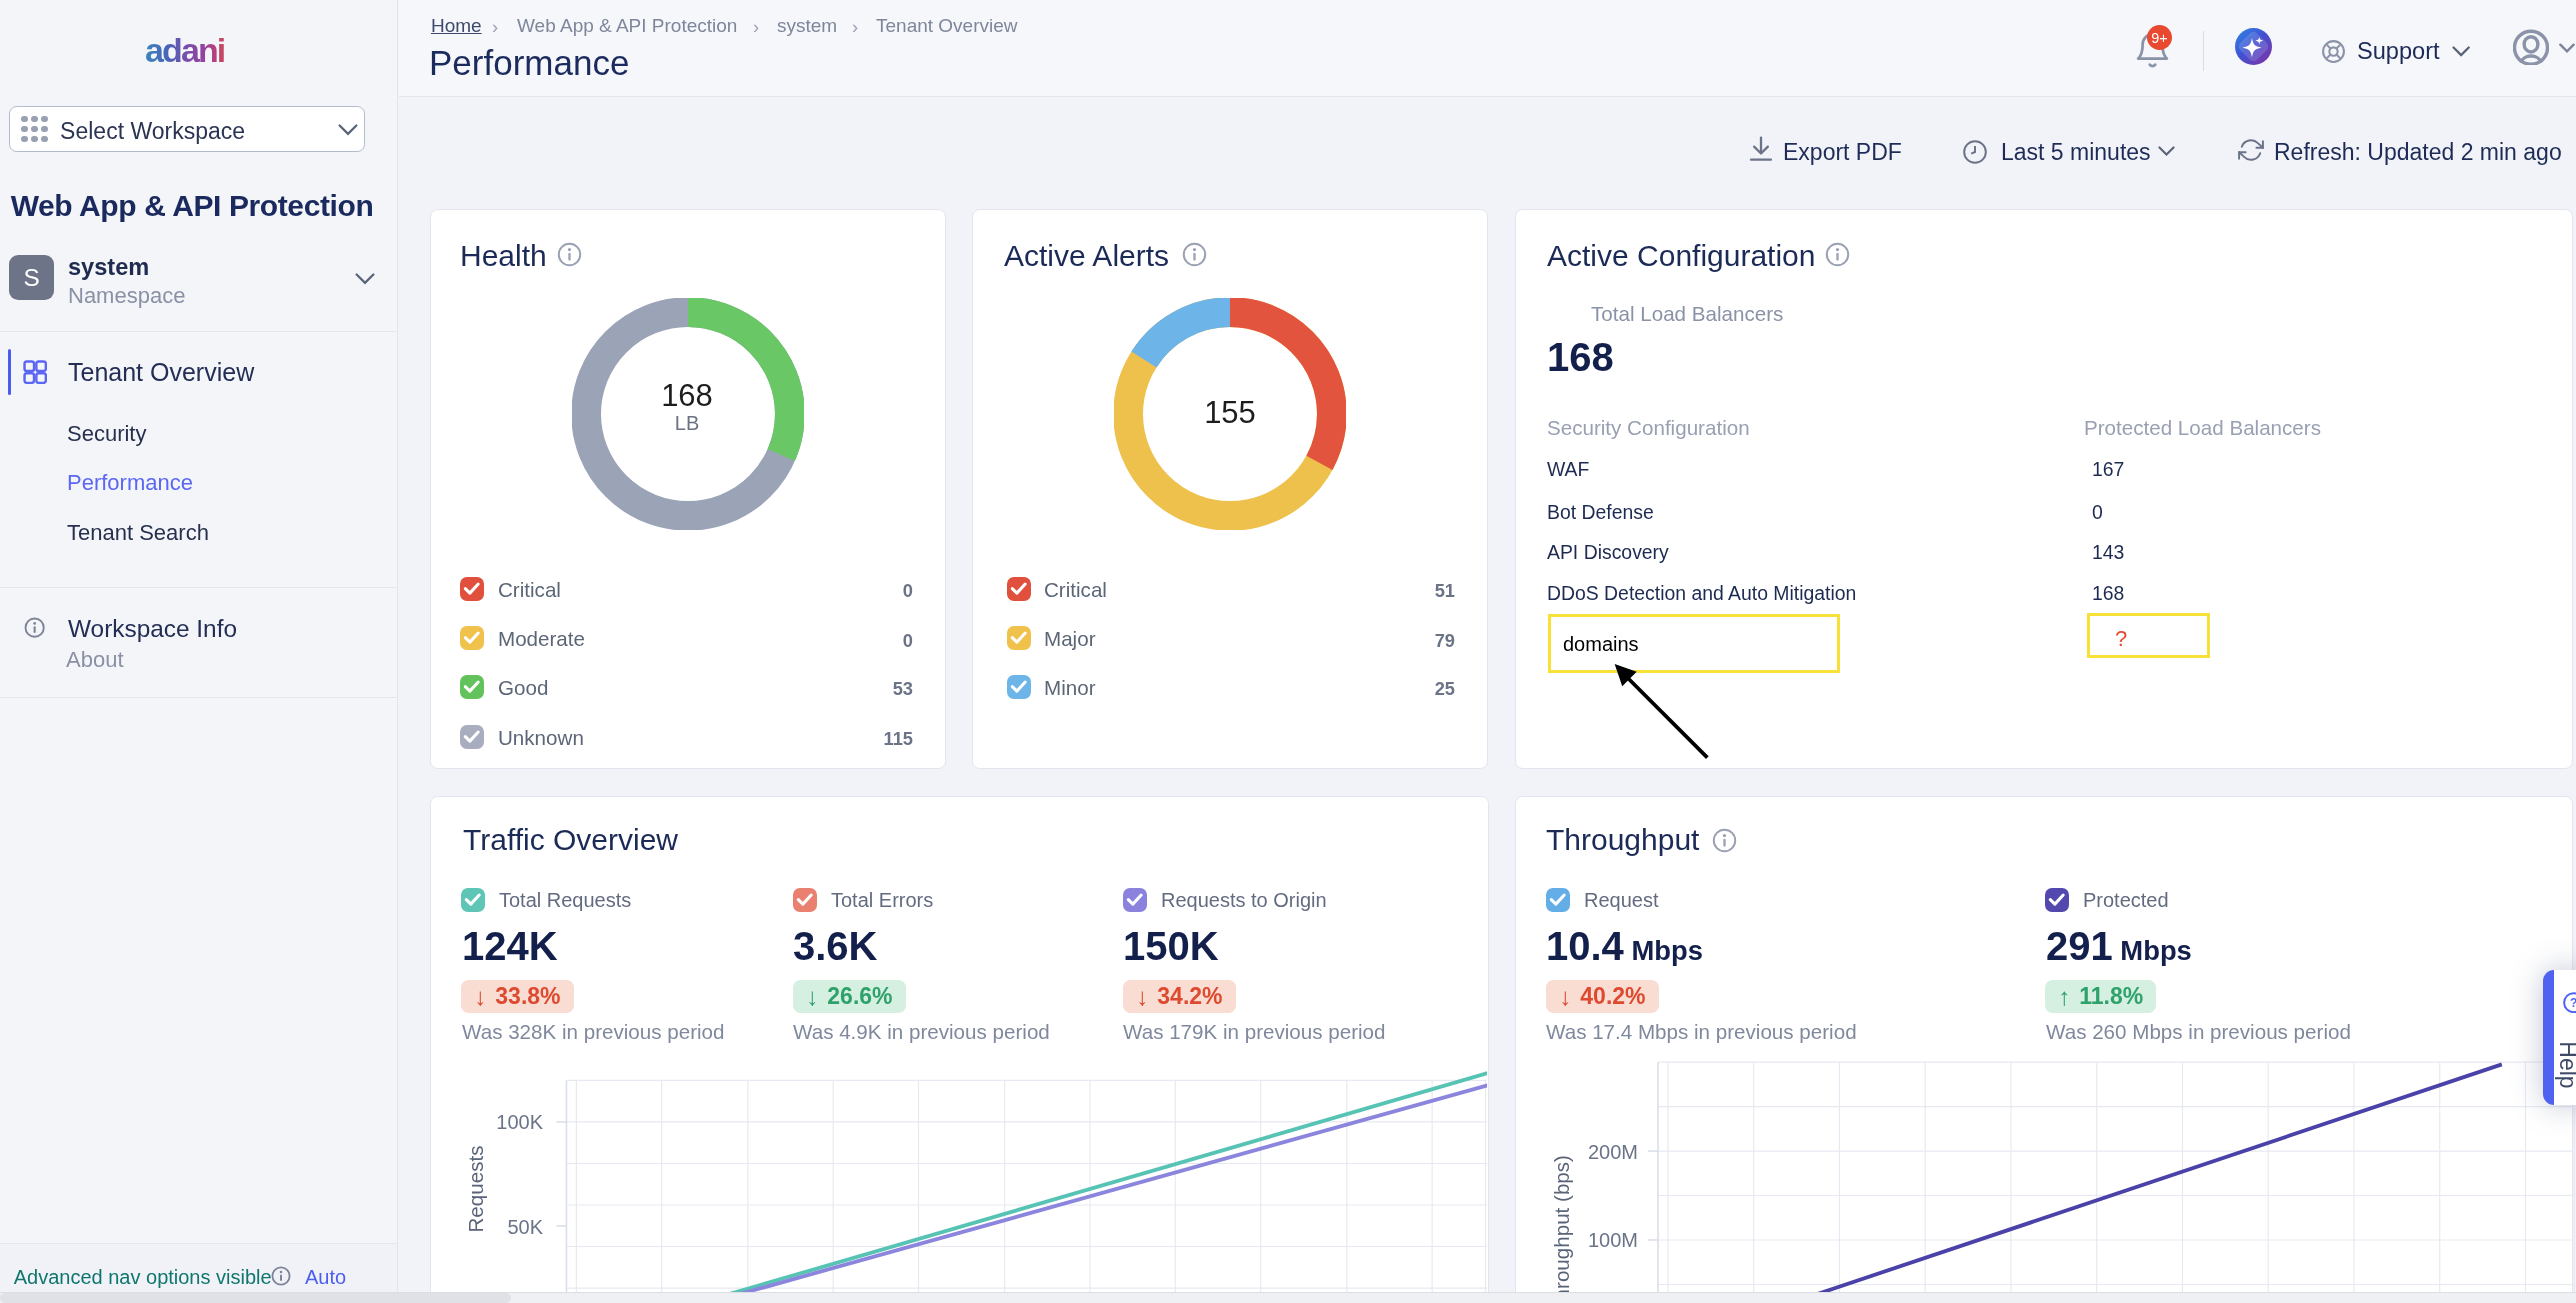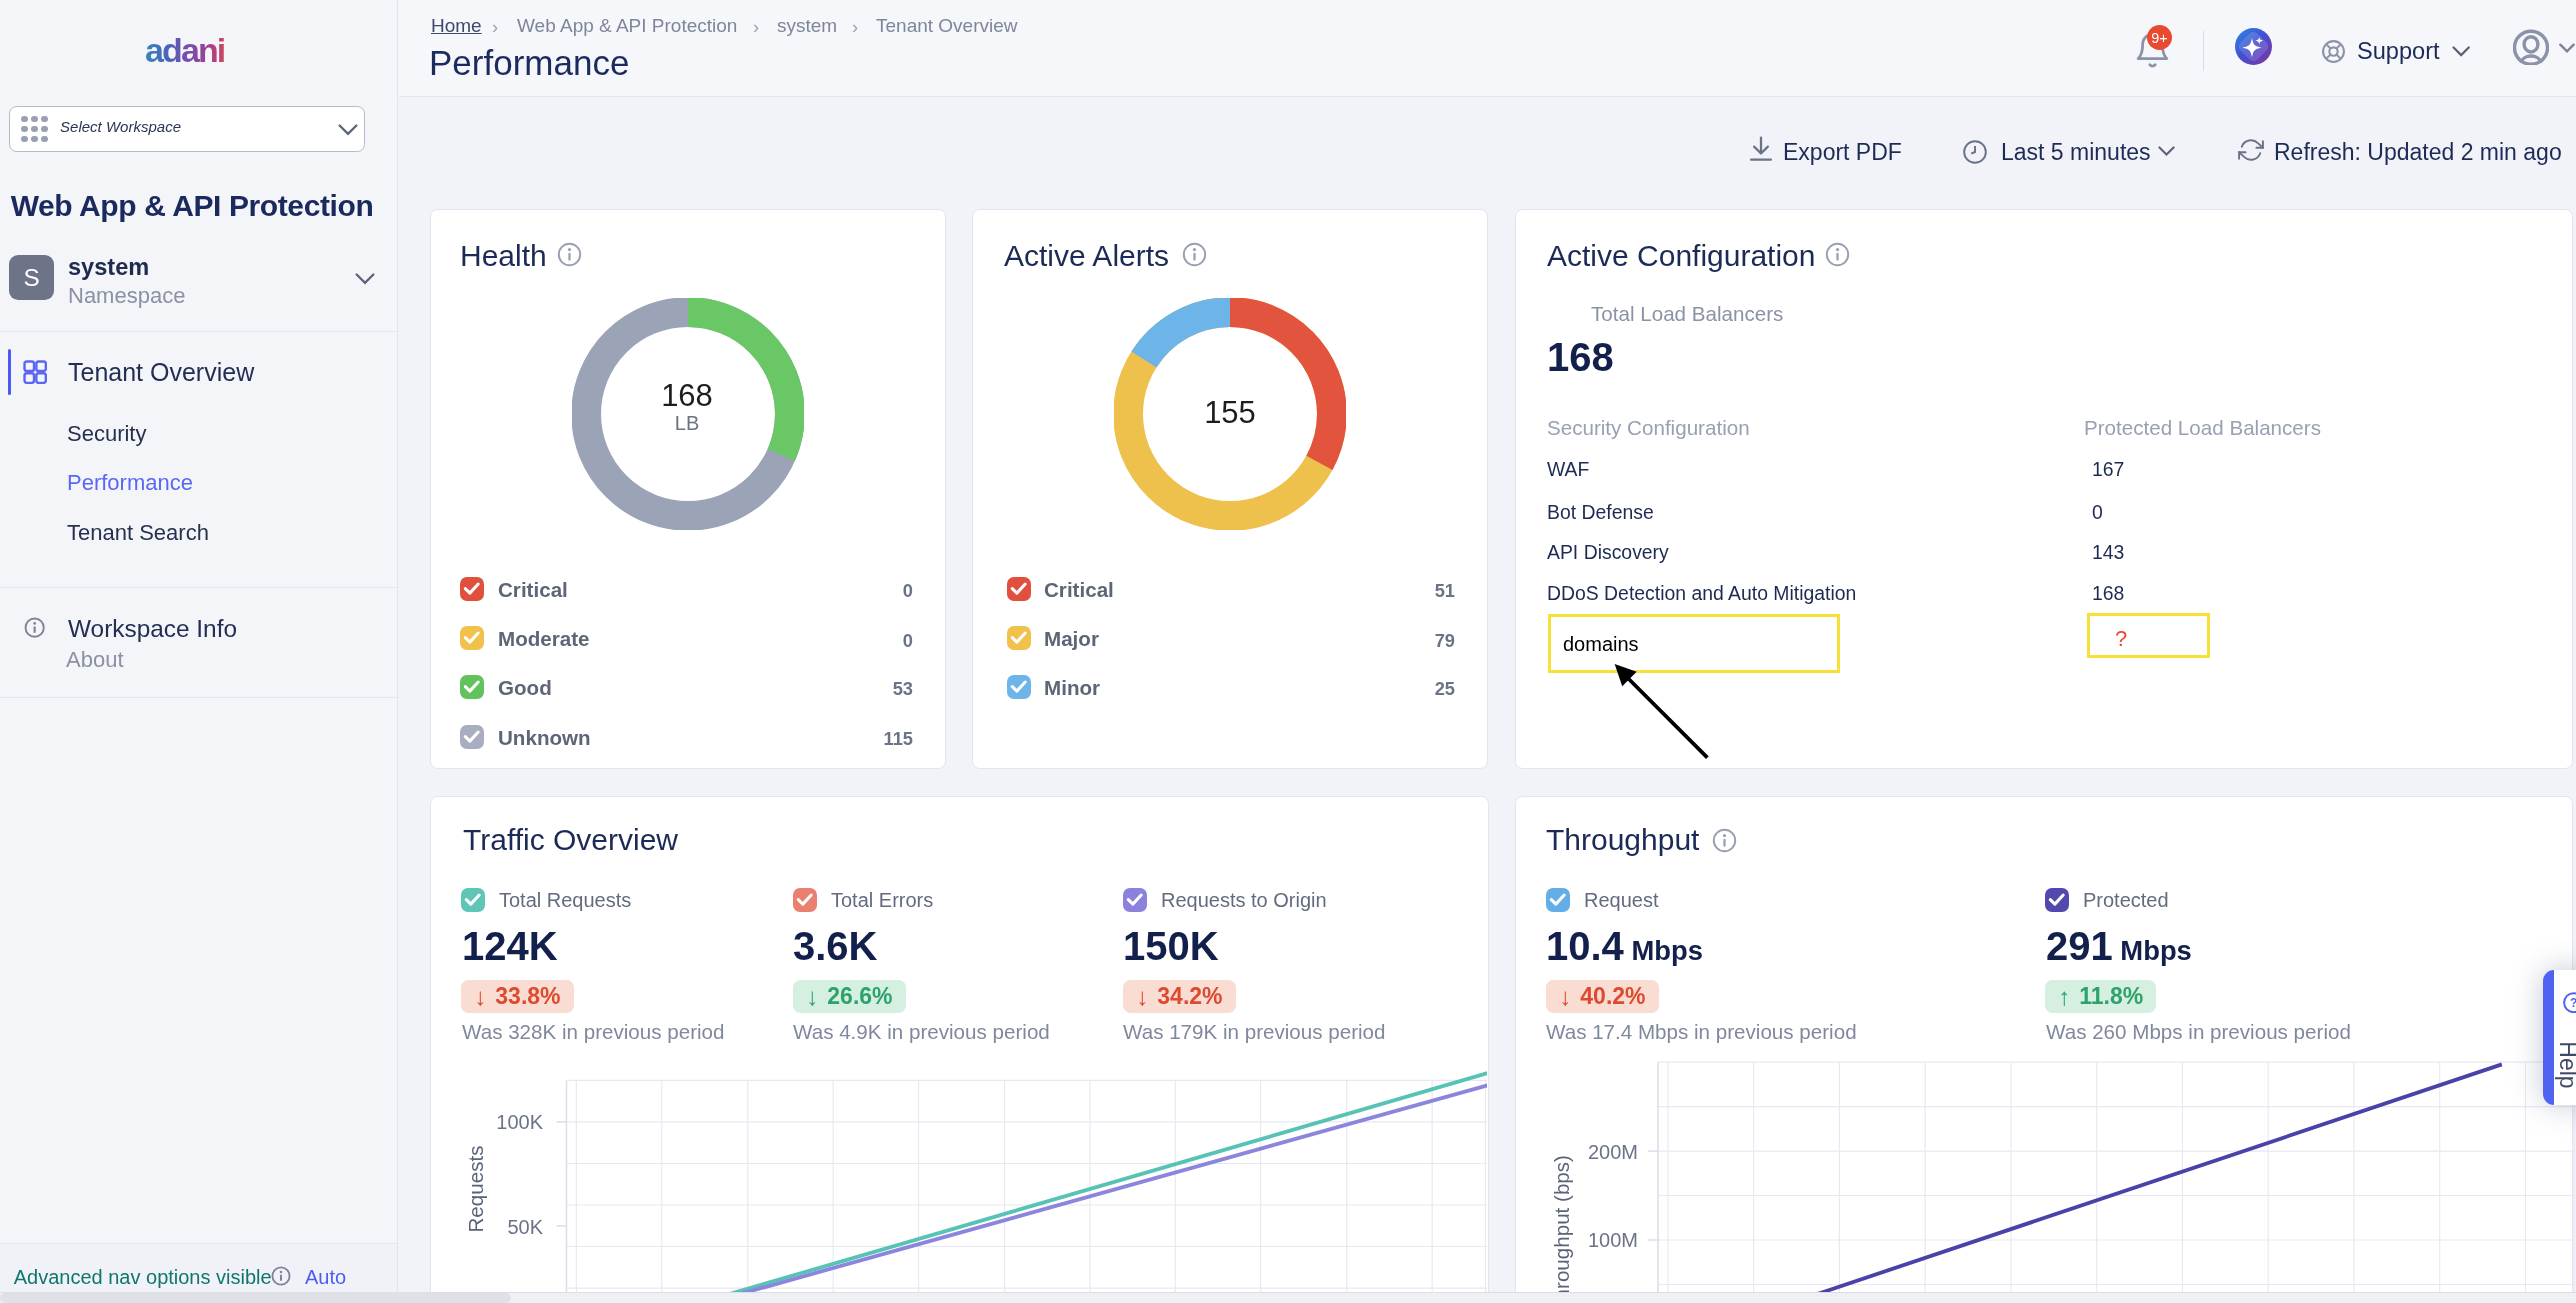--- a/index.html
+++ b/index.html
@@ -6,21 +6,21 @@
 html,body { width:2576px; height:1303px; overflow:hidden; }
 body { font-family:"Liberation Sans", sans-serif; background:#f2f3f8; position:relative; }
 .abs { position:absolute; }
 
 
 #sidebar { position:absolute; left:0; top:0; width:398px; height:1303px; background:#f4f5f9; border-right:0.8px solid #e2e4ee; }
 #logo { position:absolute; left:145px; top:30.5px; font-size:34px; font-weight:bold; letter-spacing:-1.9px;
   background:linear-gradient(90deg,#3a85bc 0%,#4a63b8 30%,#7b4dab 55%,#94429e 75%,#bf3f72 92%,#c64b63 100%);
   -webkit-background-clip:text; background-clip:text; color:transparent; }
 #selwrap { position:absolute; left:9.1px; top:106px; width:356px; height:46px; background:#fff; border:1.5px solid #b3bac9; border-radius:7.6px; }
-#selwrap .txt { position:absolute; left:50px; top:10.7px; font-size:15px; color:#2b3553;font-style:italic; }
+#selwrap .txt { position:absolute; left:50px; top:10.7px; font-size:23px; color:#2b3553; }
 .gridicon { position:absolute; left:11.4px; top:9.1px; width:27.4px; height:27.4px; }
 .gridicon i { position:absolute; width:6.1px; height:6.1px; border-radius:50%; background:#98a0b2; }
 #waap { position:absolute; left:10.7px; top:189px; font-size:30px; font-weight:bold; color:#1b2a5e; letter-spacing:-0.4px; }
 #avatar { position:absolute; left:9.1px; top:255px; width:45px; height:45px; background:#6e7487; border-radius:9.1px; color:#fff; font-size:24.4px; display:flex; align-items:center; justify-content:center; }
 .sysname { position:absolute; left:68px; top:254px; font-size:23.6px; font-weight:bold; color:#202b50; }
 .sysns { position:absolute; left:68px; top:283px; font-size:22px; color:#8a91a5; }
 .divider { position:absolute; left:0; width:398px; height:0; border-top:0.8px solid #e4e6ee; }
 #bluebar { position:absolute; left:7.6px; top:349px; width:3.8px; height:46px; background:#4a5bf0; border-radius:2.3px; }
 .navtxt { position:absolute; left:68px; font-size:25px; color:#232e55; }
 .subtxt { position:absolute; left:67px; font-size:22px; color:#27314f; }
@@ -36,21 +36,21 @@
 #ptitle { position:absolute; left:429px; top:43px; font-size:35px; font-weight:500; color:#1b2b5e; }
 
 
 .tool { position:absolute; top:139px; font-size:23px; font-weight:500; color:#1d2b56; white-space:nowrap; }
 
 
 .card { position:absolute; background:#fff; border:0.8px solid #e2e5f0; border-radius:7.6px; }
 .ctitle { position:absolute; font-size:30px; font-weight:500; color:#1b2a57; }
 .cb { position:absolute; width:23.6px; height:23.6px; border-radius:6.9px; }
 .cb svg { position:absolute; left:3px; top:3.8px; }
-.leglab { position:absolute; font-size:20.6px; color:#5d6677;font-weight:bold; }
+.leglab { position:absolute; font-size:20.6px; color:#5d6677; }
 .legval { position:absolute; font-size:18.3px; font-weight:bold; color:#6b7386; text-align:right; }
 .donutnum { position:absolute; font-size:31px; color:#1d1d20; text-align:center; }
 .donutsub { position:absolute; font-size:20px; color:#6b7280; text-align:center; }
 
 .glab { position:absolute; font-size:20px; color:#68718a;margin-left:44px; }
 .bignum { position:absolute; font-size:40px; font-weight:bold; color:#14204c; }
 .pill { position:absolute; height:33px; border-radius:7.6px; font-size:23px; font-weight:bold; display:flex; align-items:center; padding:0 13px; }
 .pill.red { background:#f9dcd2; color:#de4a2f; }
 .pill.green { background:#d5efe1; color:#2fa26b; }
 .pill .ar { font-size:24.4px; margin-right:9.1px; font-weight:bold; }

